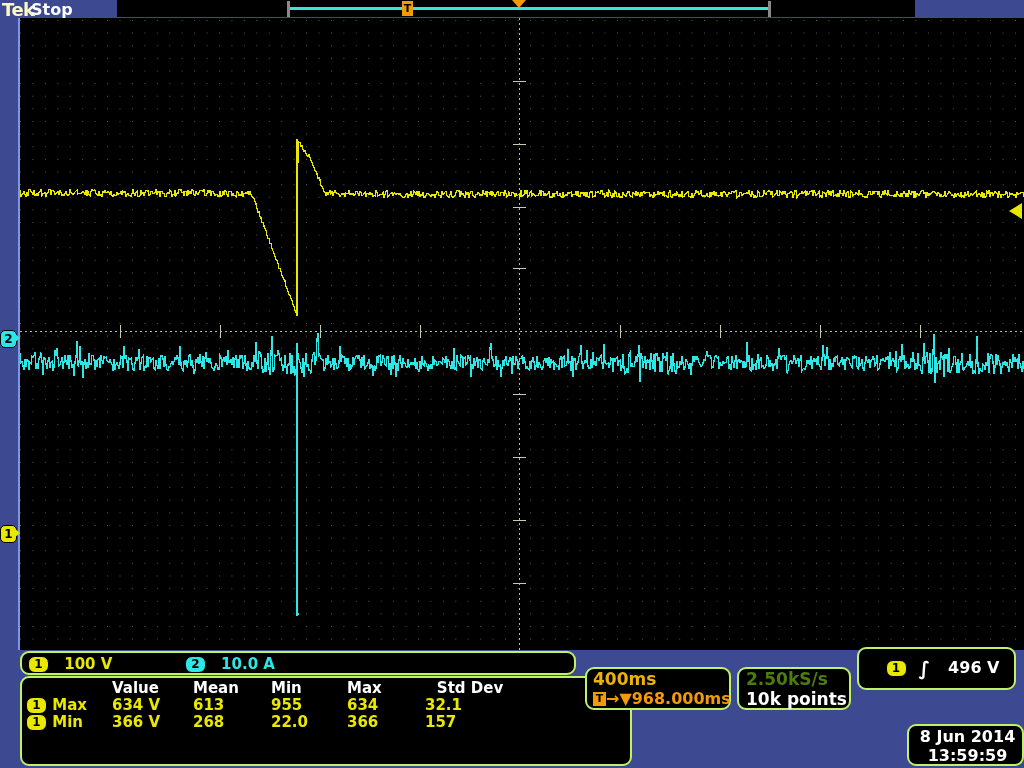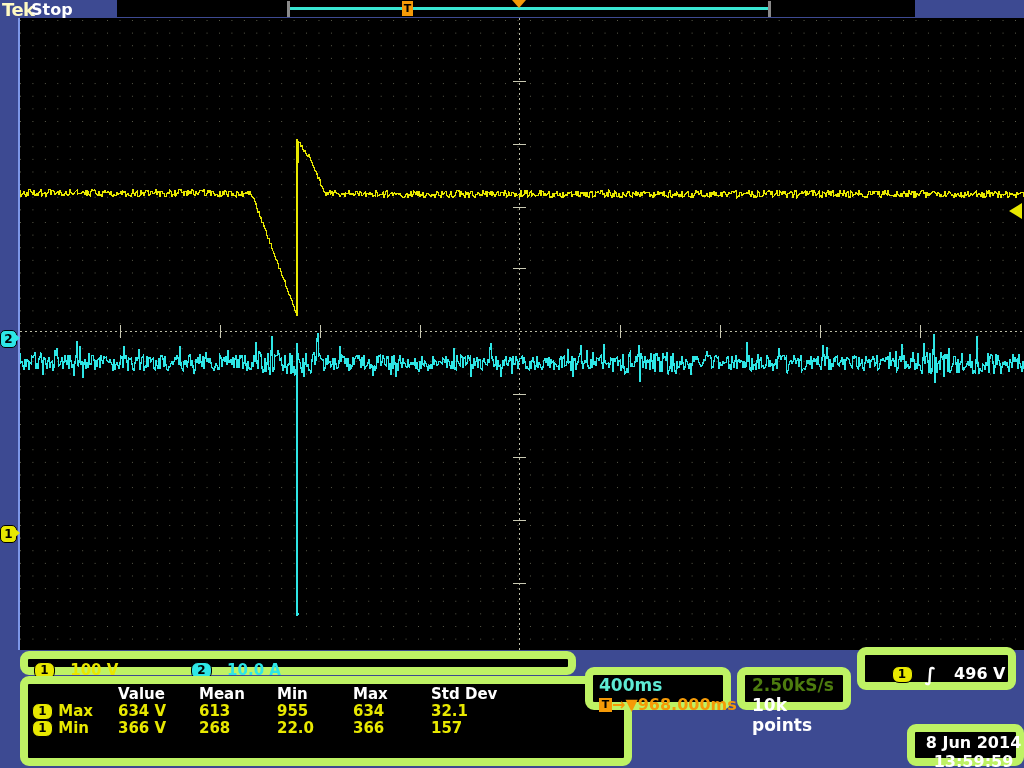--- a/index.html
+++ b/index.html
@@ -53,21 +53,21 @@
   .ch1 .tag{background:#e8e800;color:#000;border:1px solid #000;}
   .ch1 .ptr{border-left:7px solid #e8e800;}
   .ch2 .tag{background:#2ee6e6;color:#000;border:1px solid #000;}
   .ch2 .ptr{border-left:7px solid #2ee6e6;}
 
   
   .trig-arrow{position:absolute;right:2px;width:0;height:0;
     border-top:8px solid transparent;border-bottom:8px solid transparent;border-right:13px solid #e8e800;}
 
   
-  .box{position:absolute;background:#000000;border:8px solid #bef264;border-radius:9px;
+  .box{position:absolute;background:#000000;border:2px solid #bef264;border-radius:9px;
        box-sizing:border-box;}
   .vert-box{left:20px;top:651px;width:556px;height:24px;}
   .meas-box{left:20px;top:676px;width:612px;height:90px;}
   .time-box{left:585px;top:667px;width:146px;height:43px;}
   .samp-box{left:737px;top:667px;width:114px;height:43px;}
   .trig-box{left:857px;top:647px;width:159px;height:43px;}
   .date-box{left:907px;top:724px;width:117px;height:42px;}
 
   .badge{display:inline-block;width:19px;height:15px;border-radius:7px;border:1px solid #000;
     font-size:12px;font-weight:bold;text-align:center;line-height:15px;vertical-align:middle;}
@@ -80,26 +80,26 @@
   .sp{display:inline-block;width:62px;}
 
   .meas-table{position:absolute;left:4px;top:2px;font-size:15px;font-weight:bold;
     border-collapse:collapse;color:#ffffff;}
   .meas-table td{padding:0 0 0 0;height:17px;line-height:17px;white-space:nowrap;}
   .col-name{width:86px;}
   .col-v{width:81px;}
   .col-m{width:78px;}
   .col-mn{width:76px;}
   .col-mx{width:78px;}
-  .col-sd{width:90px;}
+  .col-sd{width:90px;text-align:center;}
   .row-y{color:#e8e800;}
   .row-c{color:#2ee6e6;}
   .hdr{color:#ffffff;}
 
-  .tb-l1{position:absolute;left:6px;top:0px;font-size:17px;font-weight:bold;color:#5eead4;}
+  .tb-l1{position:absolute;left:6px;top:0px;font-size:17px;font-weight:bold;color:#eab308;}
   .tb-l2{position:absolute;left:6px;top:20px;font-size:16px;font-weight:bold;color:#f59a07;white-space:nowrap;}
   .tb-T{display:inline-block;width:13px;height:14px;background:#f59a07;color:#000;
         font-size:11px;font-weight:bold;text-align:center;line-height:14px;vertical-align:2px;}
   .samp-l1{position:absolute;left:7px;top:0px;font-size:17px;font-weight:bold;color:#4d7c0f;}
   .samp-l2{position:absolute;left:7px;top:20px;font-size:17px;font-weight:bold;color:#ffffff;}
 
   .trig-inner{position:absolute;left:0;top:8px;width:167px;text-align:center;font-size:16px;
     font-weight:bold;color:#ffffff;}
   .trig-inner .badge{margin-right:12px;}
   .slope{display:inline-block;color:#ffffff;font-size:19px;vertical-align:-2px;margin-right:18px;}

